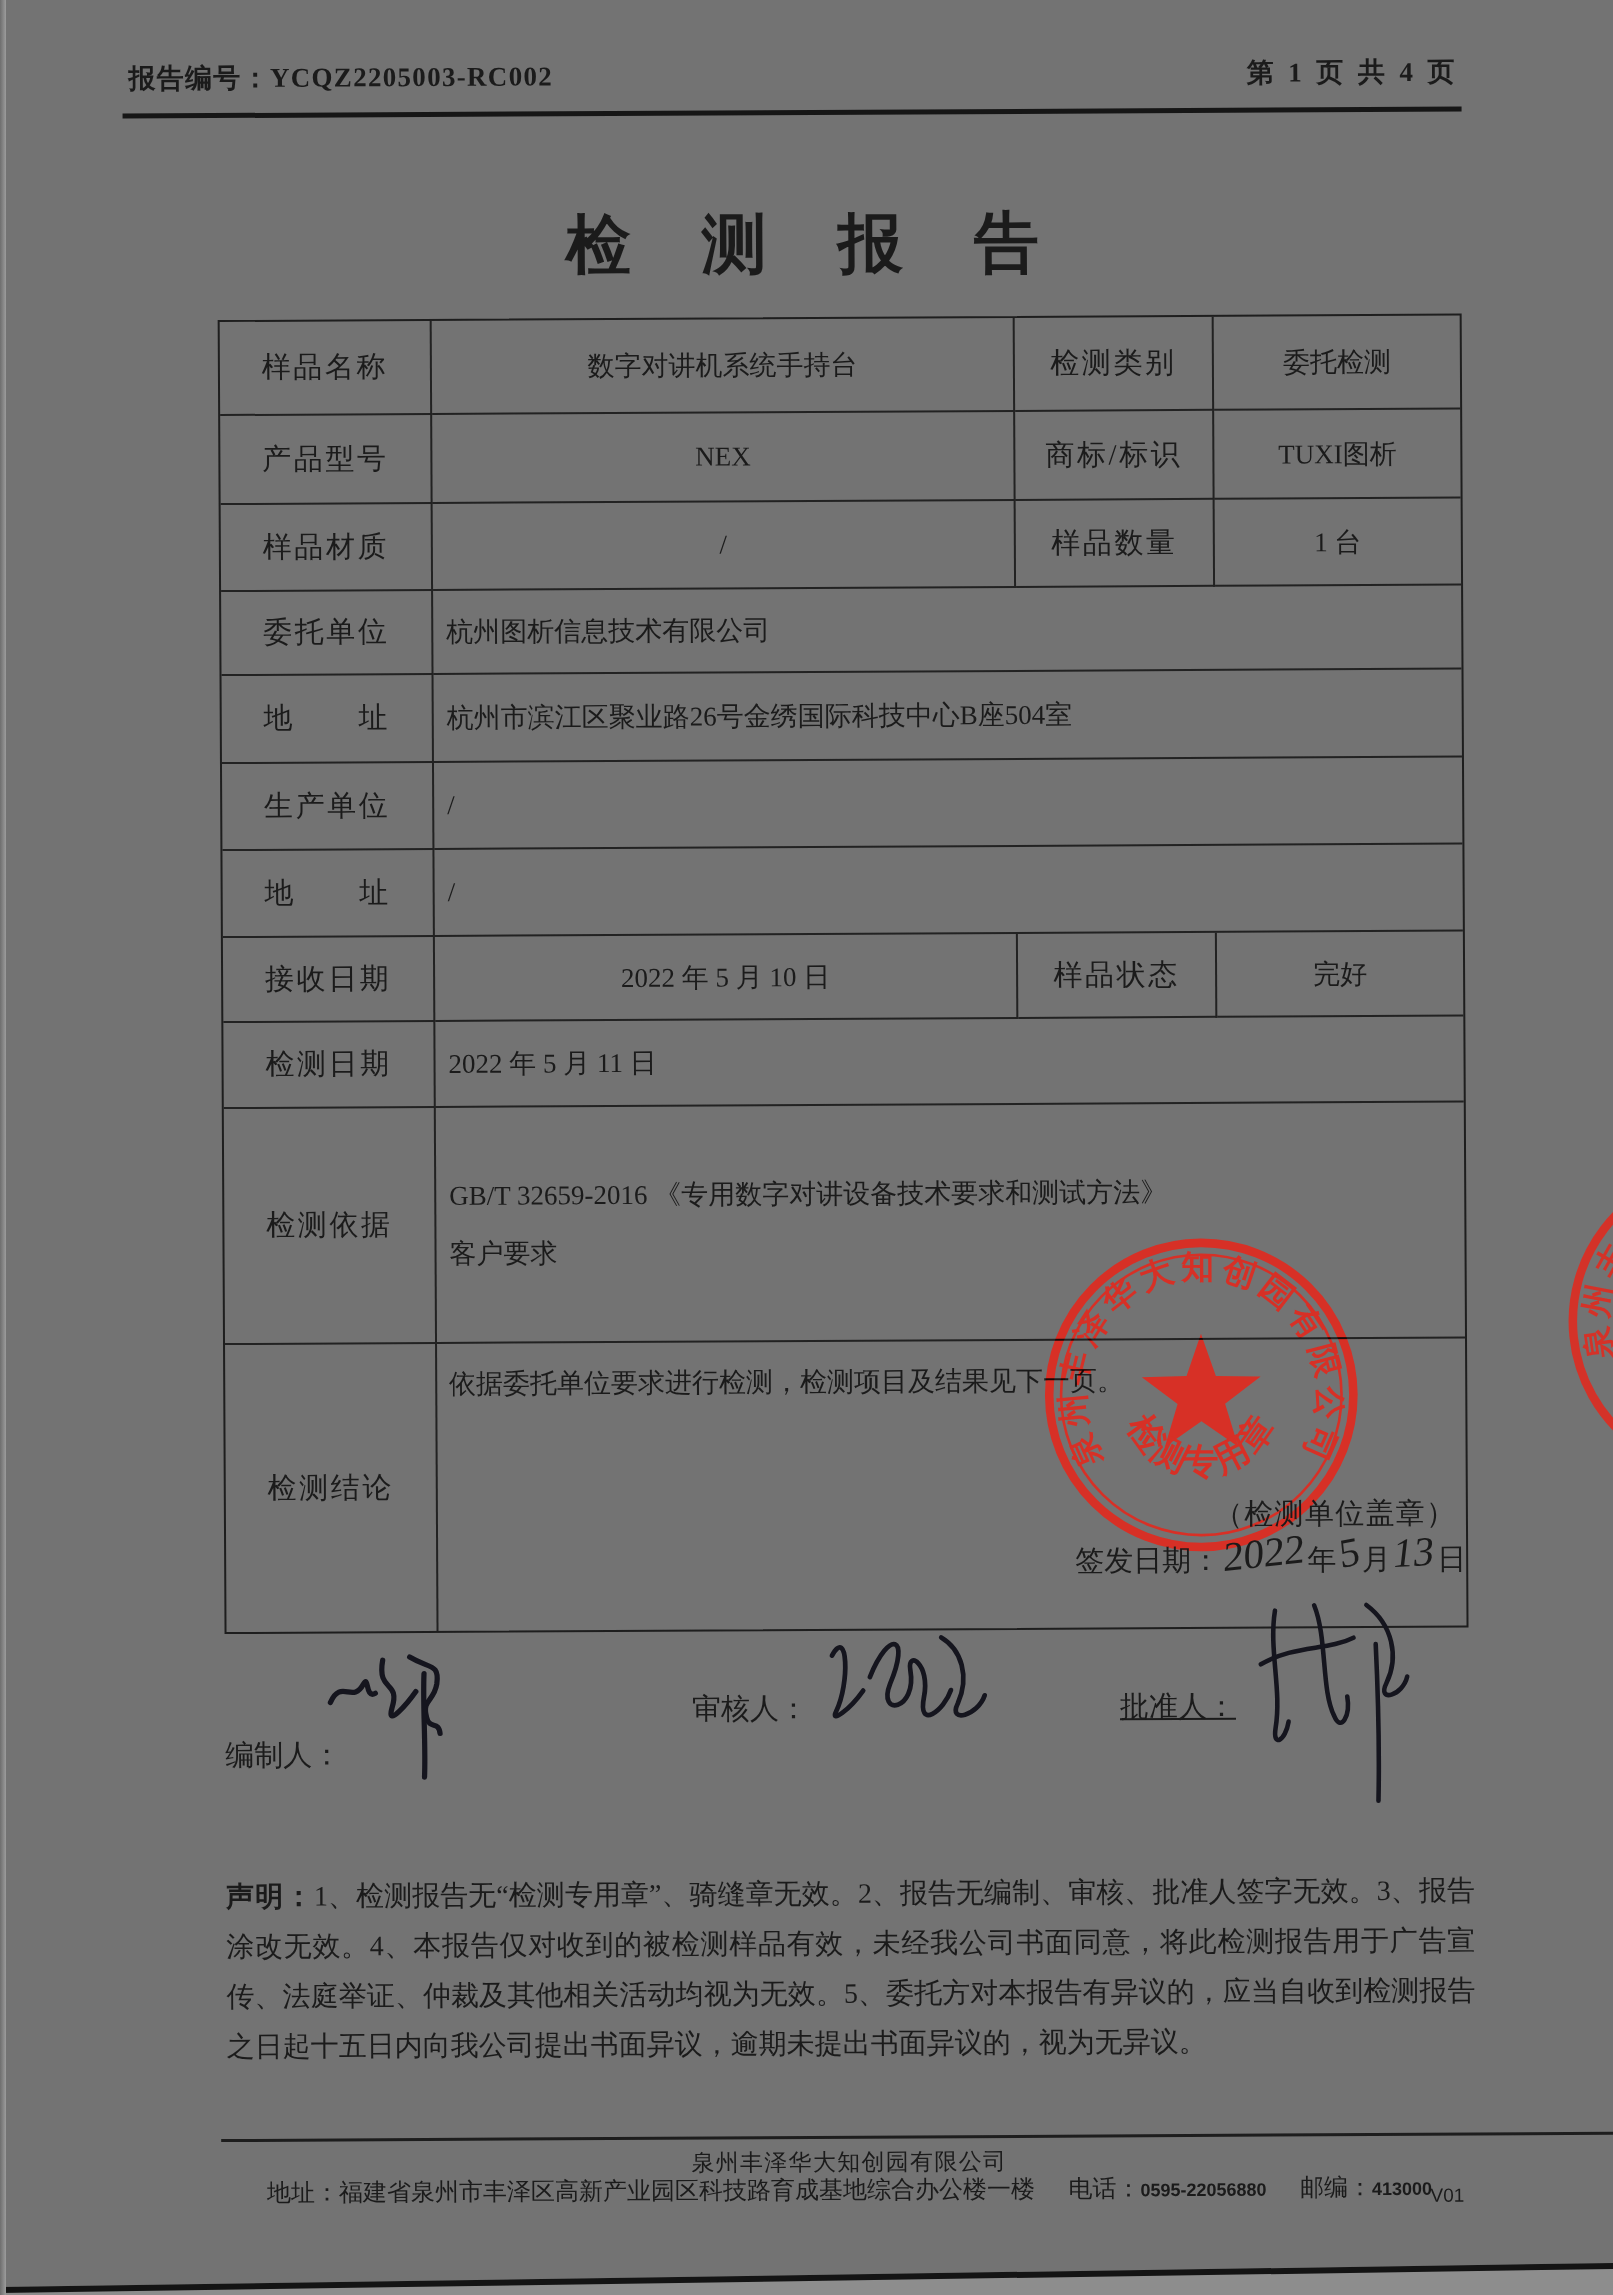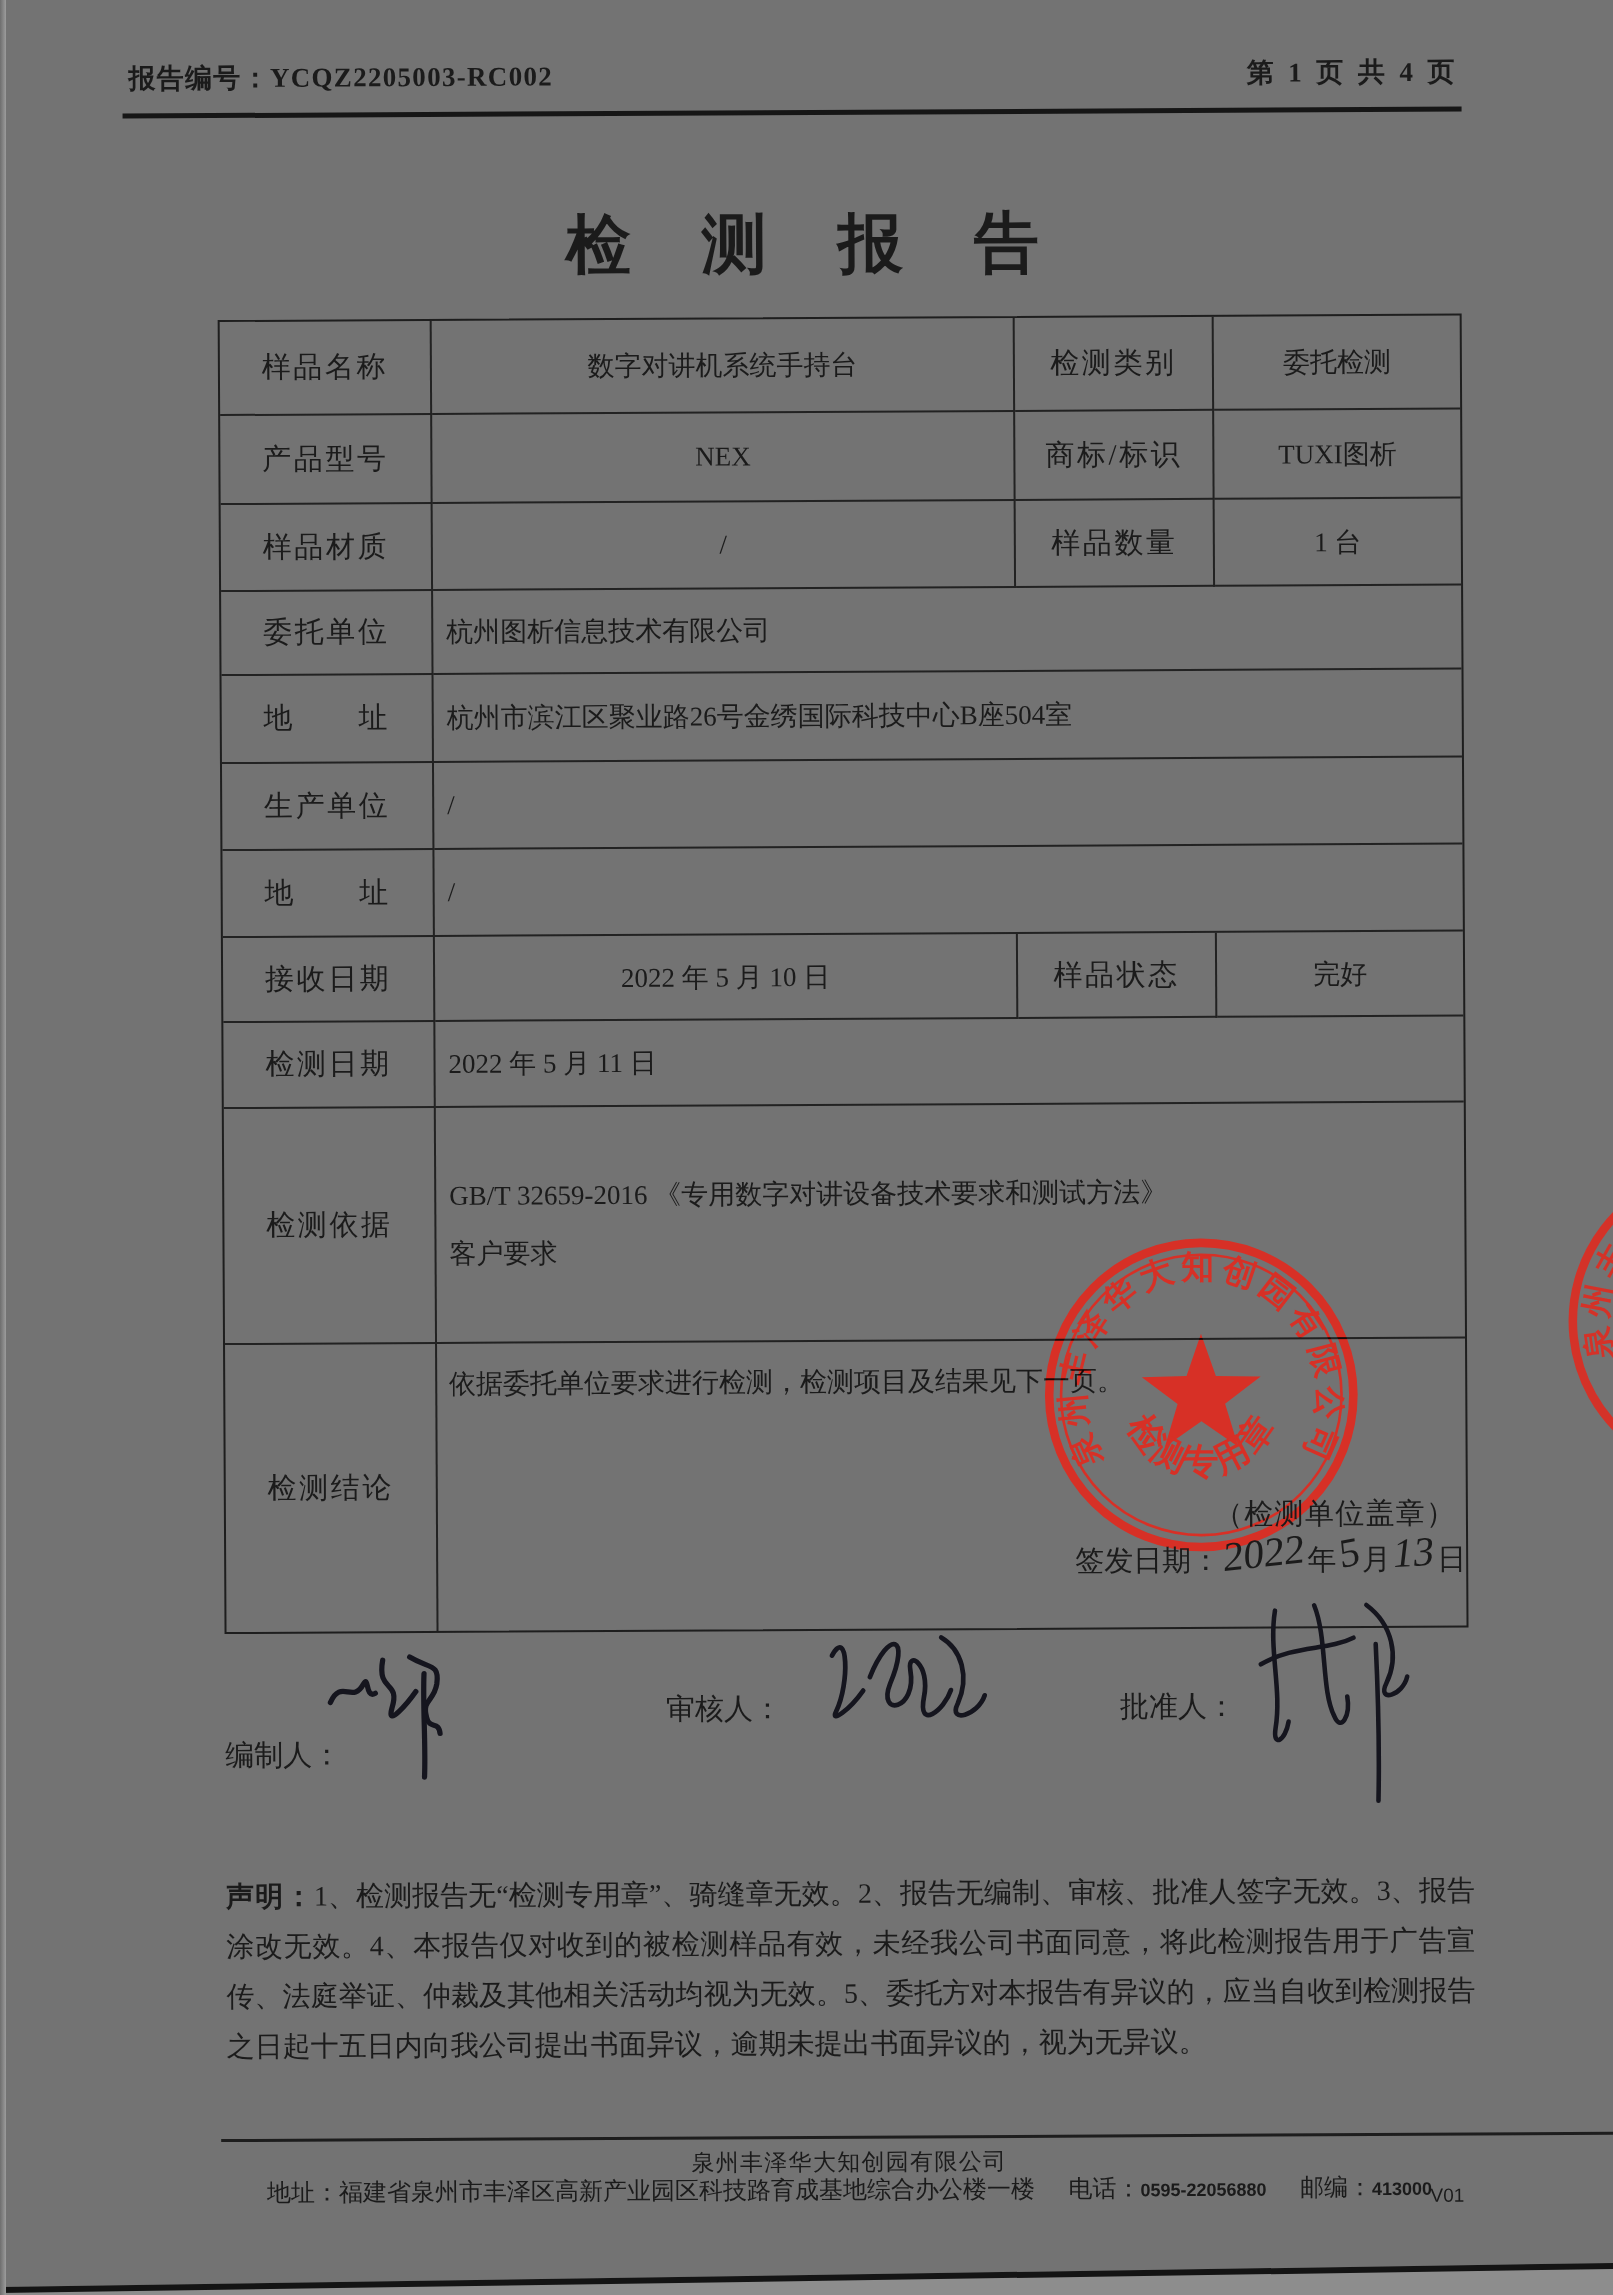--- a/index.html
+++ b/index.html
@@ -159,27 +159,27 @@
       <span>签发日期：</span><span class="hw">2022</span><span>年</span><span class="hw b">5</span><span>月</span><span class="hw c">13</span><span>日</span>
     </div>
 
     <div class="sig-label" style="left:222px;top:1689px;margin-top:44px;">编制人：</div>
     <svg class="sig" style="left:317px;top:1628px;" width="150" height="150" viewBox="0 0 200 200">
       <path d="M14,96 C28,64 44,98 58,72 C66,58 60,92 74,84"></path>
       <path d="M84,40 C76,84 108,66 96,104 C88,132 118,96 128,82"></path>
       <path d="M120,36 C146,52 160,44 156,72 C152,96 136,92 142,116 C146,134 158,120 160,138"></path>
       <path d="M139,58 C137,102 141,152 139,196"></path>
     </svg>
-    <div class="sig-label" style="left:663px;top:1689px;text-align:right;">审核人：</div>
+    <div class="sig-label" style="left:689px;top:1689px;text-align:right;">审核人：</div>
     <svg class="sig" style="left:805px;top:1608px;" width="189" height="163" viewBox="0 0 280 240">
       <path d="M36,70 C60,26 62,112 42,152 C32,172 62,150 82,122"></path>
       <path d="M92,102 C122,30 152,42 122,112 C102,162 162,152 152,92 C147,62 182,82 172,132 C162,182 202,152 212,122"></path>
       <path d="M198,44 C228,62 240,102 222,142 C207,172 252,160 262,130"></path>
     </svg>
-    <div class="sig-label" style="left:1117px;top:1689px;">批准人：</div>
+    <div class="sig-label" style="left:1117px;top:1689px;text-decoration:underline;">批准人：</div>
     <svg class="sig" style="left:1232px;top:1587px;" width="196" height="222" viewBox="0 0 300 340">
       <path d="M62,40 C52,100 72,160 62,220 C57,250 77,240 82,210"></path>
       <path d="M40,122 C92,92 142,102 182,82"></path>
       <path d="M122,32 C142,82 132,162 152,202 C162,227 177,202 172,172"></path>
       <path d="M202,32 C242,62 252,112 232,152 C217,182 257,172 264,142"></path>
       <path d="M216,92 C219,162 221,252 219,332"></path>
     </svg>
 
     <p class="stmt"><b>声明：</b><span>1、检测报告无“检测专用章”、骑缝章无效。2、报告无编制、审核、批准人签字无效。3、报告涂改无效。4、本报告仅对收到的被检测样品有效，未经我公司书面同意，将此检测报告用于广告宣传、法庭举证、仲裁及其他相关活动均视为无效。5、委托方对本报告有异议的，应当自收到检测报告之日起十五日内向我公司提出书面异议，逾期未提出书面异议的，视为无异议。</span></p>
 

